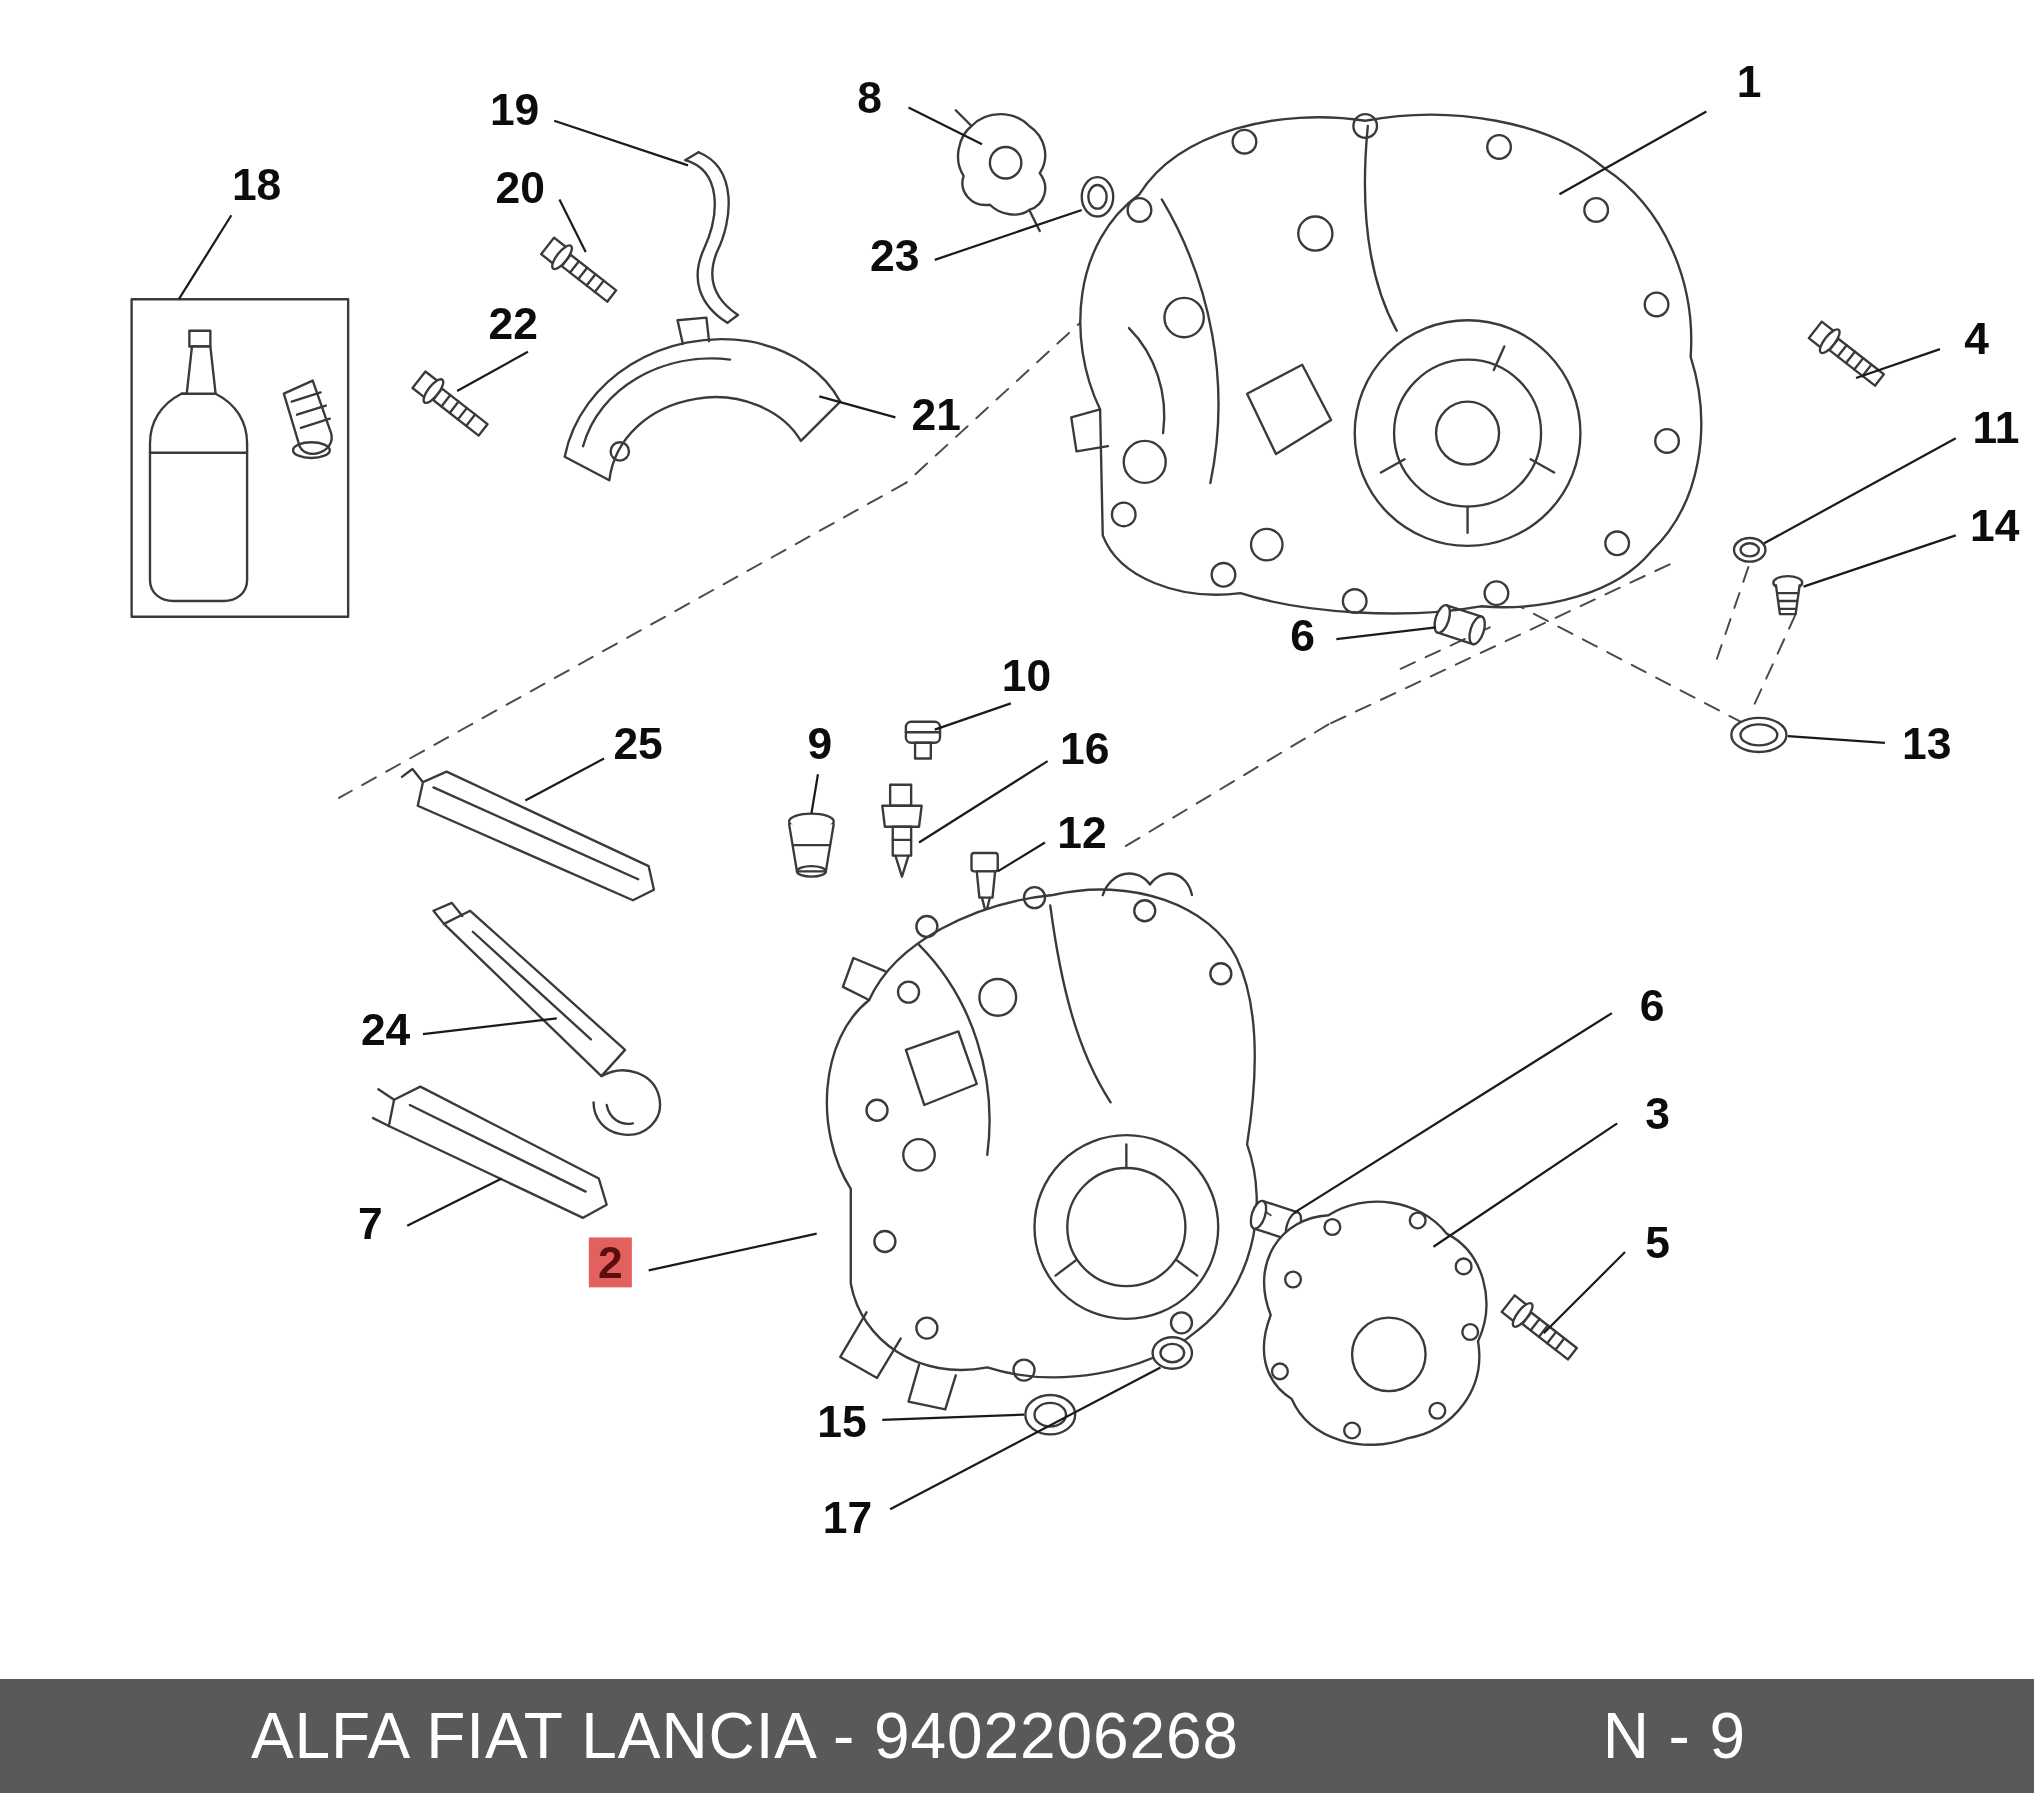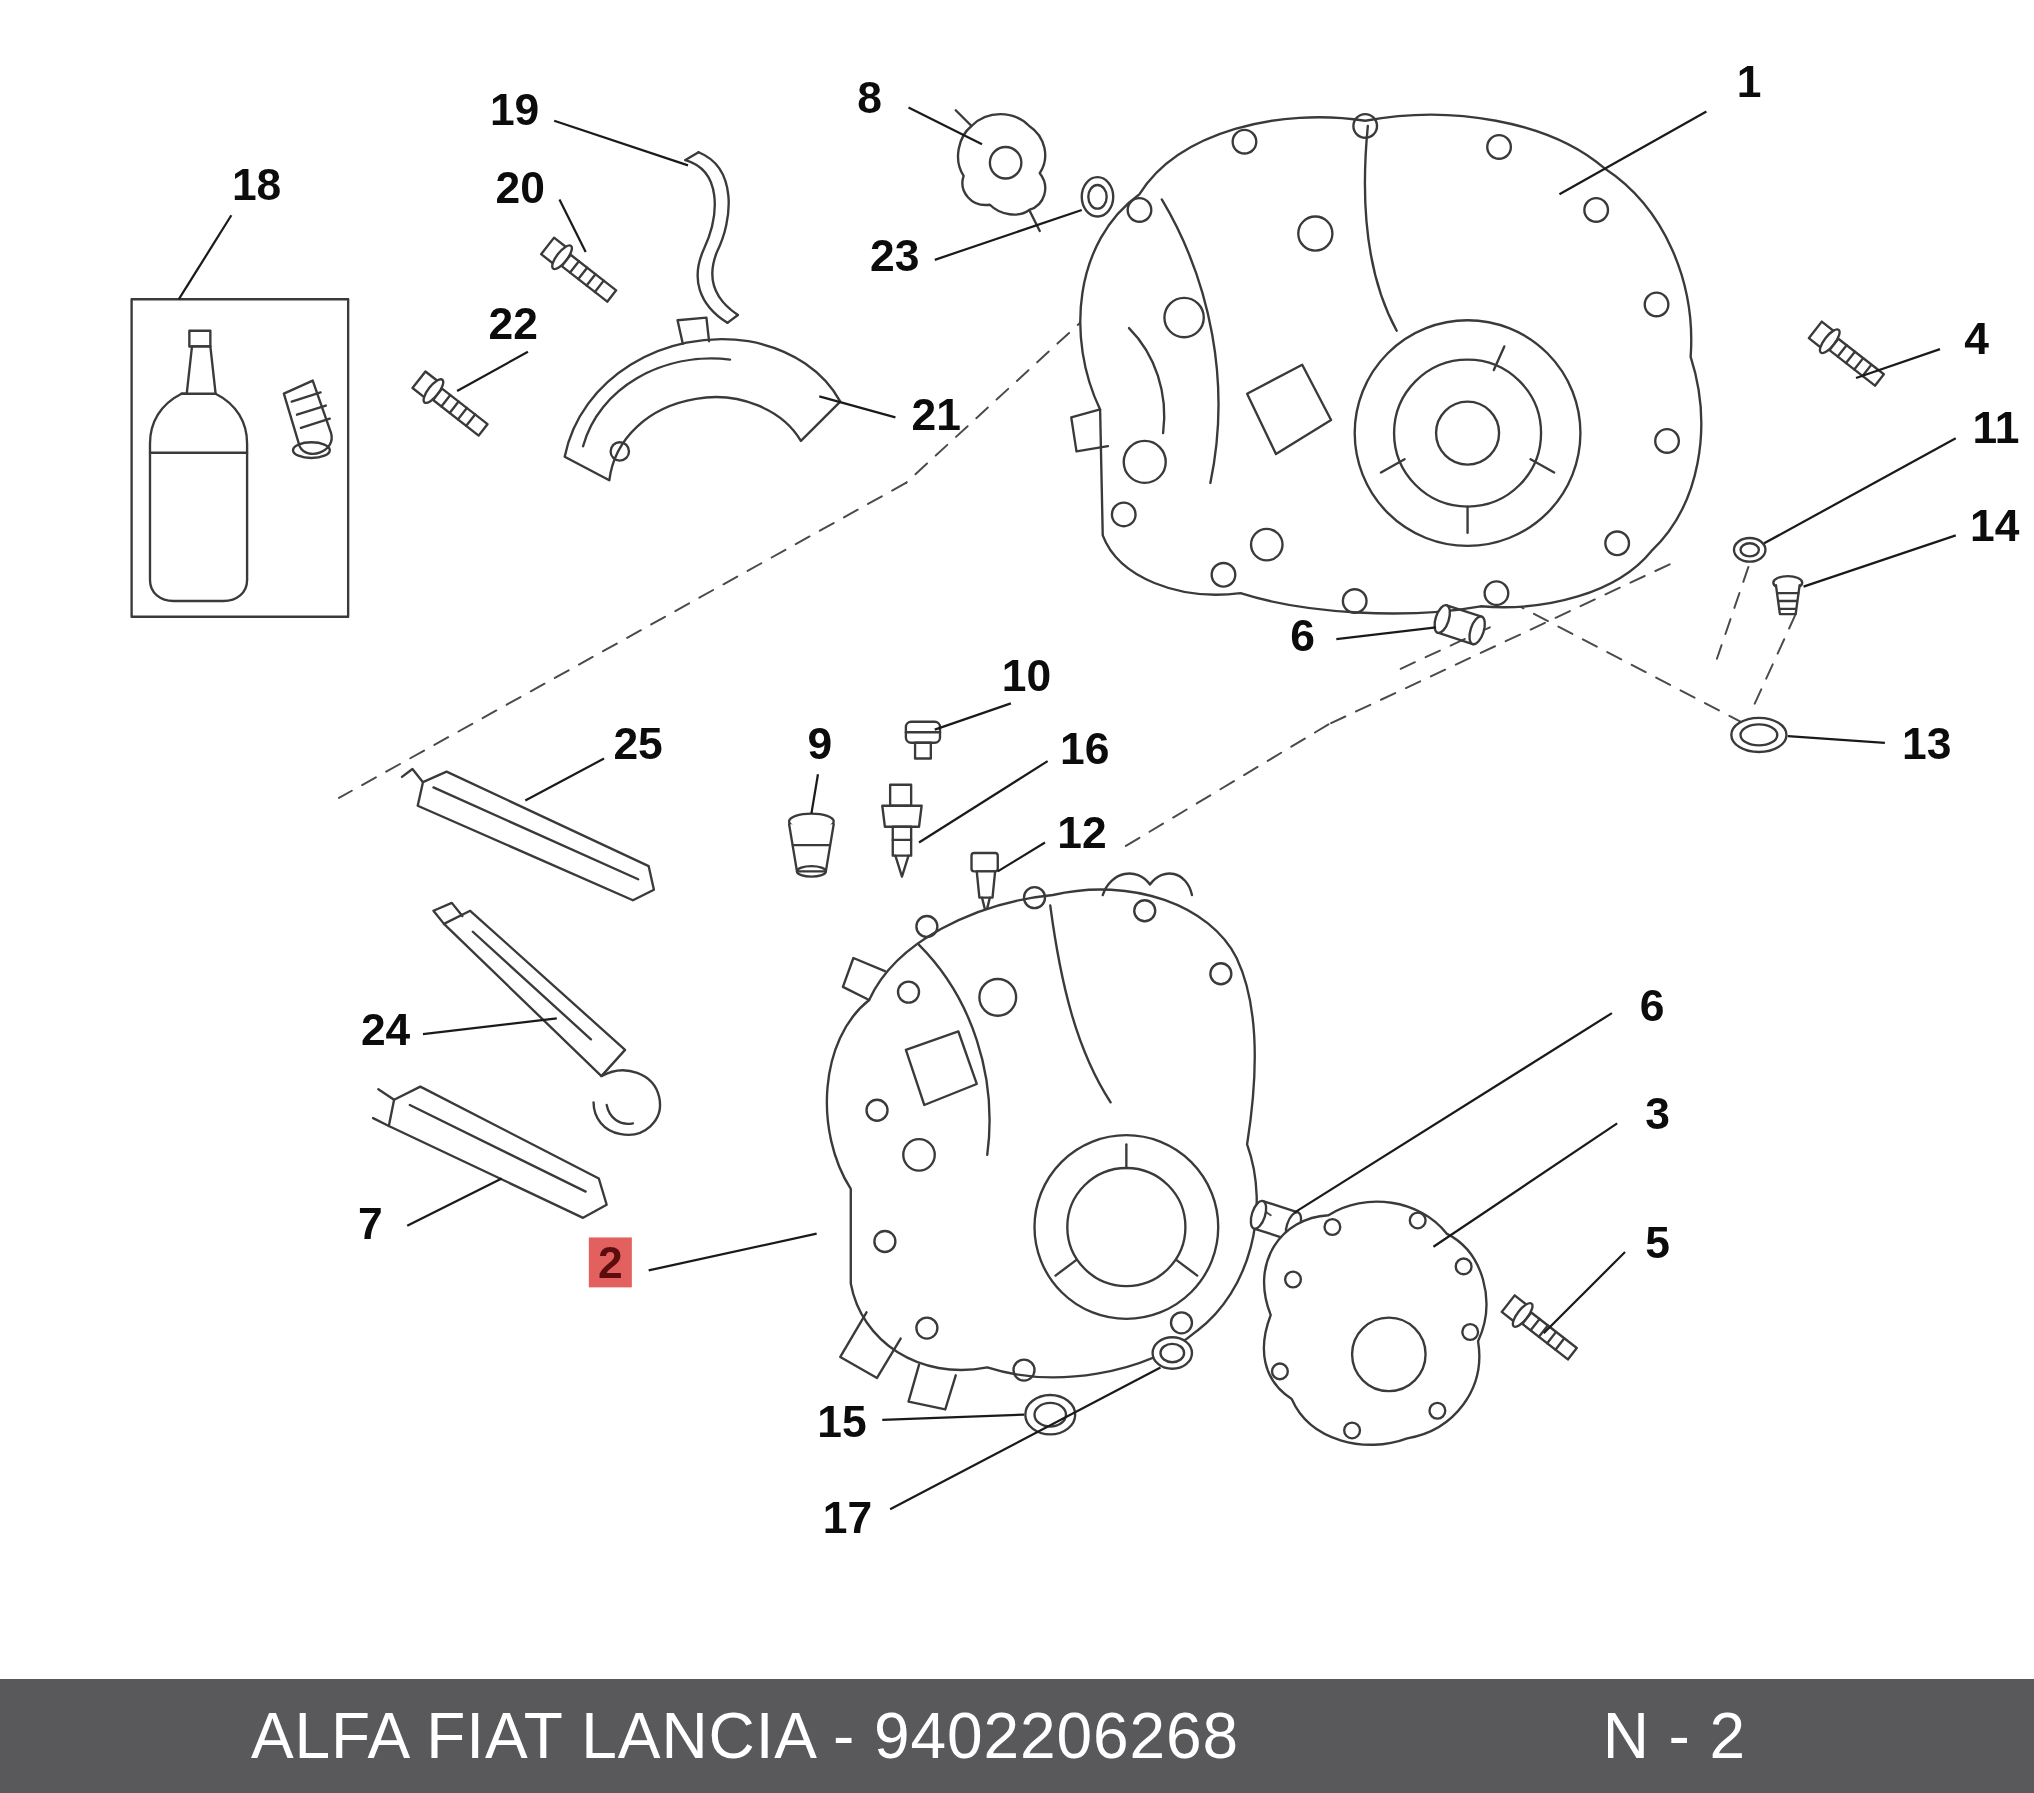--- a/index.html
+++ b/index.html
@@ -336,16 +336,16 @@
         <div class="callout" style="left: 675px; top: 299px; color: rgb(12, 12, 12);">21</div>
         <div class="callout" style="left: 370px; top: 233px; color: rgb(12, 12, 12);">22</div>
         <div class="callout" style="left: 645px; top: 184px; color: rgb(12, 12, 12);">23</div>
         <div class="callout" style="left: 278px; top: 742px; color: rgb(12, 12, 12);">24</div>
         <div class="callout" style="left: 460px; top: 536px; color: rgb(12, 12, 12);">25</div>
       </div>
   </div>
 
   <footer class="footer" style="background: rgb(89, 89, 91); color: rgb(255, 255, 255);">
     <div class="footer-text">ALFA FIAT LANCIA - 9402206268</div>
-    <div class="footer-page">N - 2</div>
+    <div class="footer-page">N - 9</div>
   </footer>
 </div>
 
 
 </body></html>

